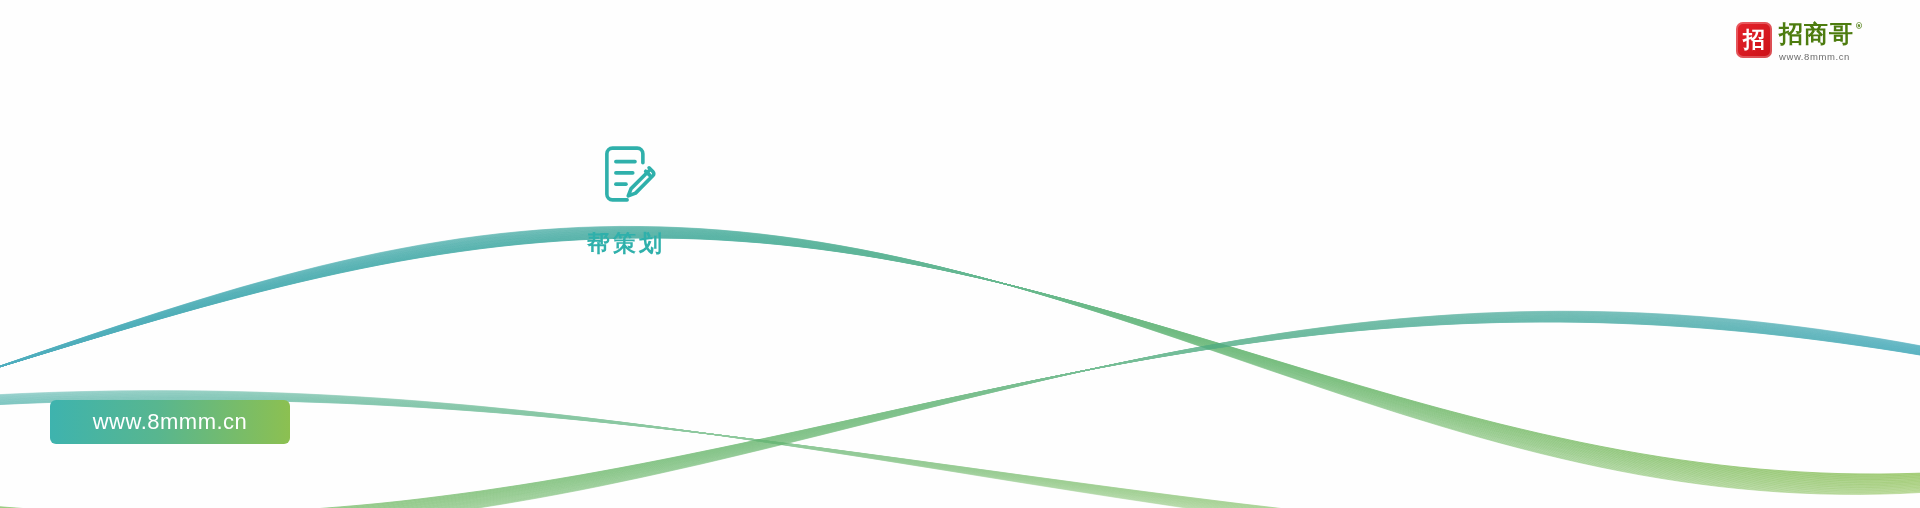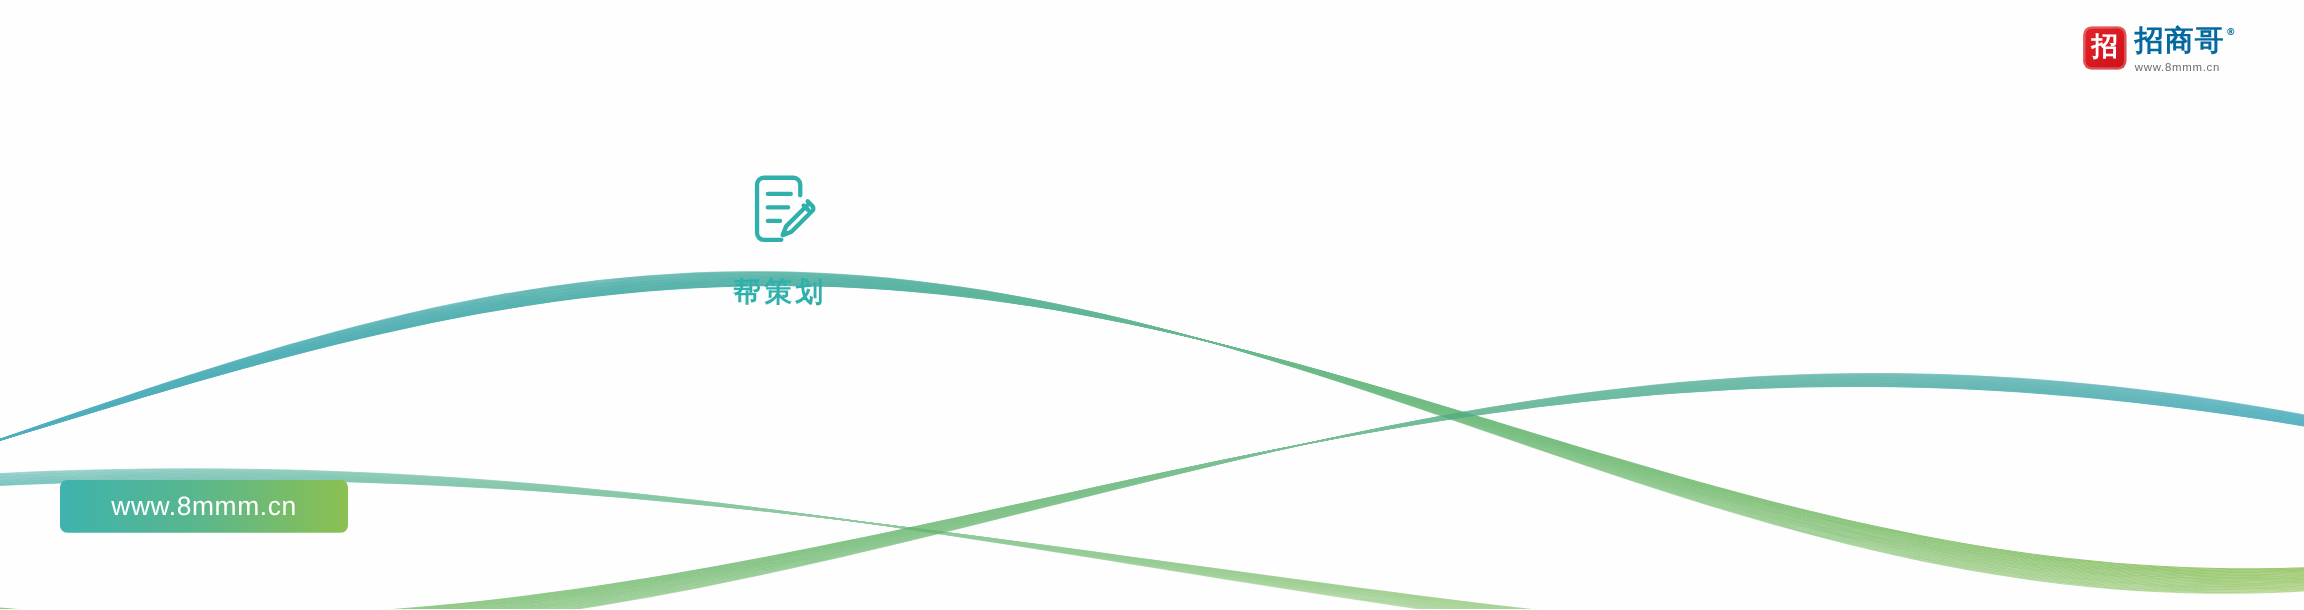--- a/index.html
+++ b/index.html
@@ -42,21 +42,21 @@
   #logo-mark span{
     color:#ffffff;
     font-size:22px;
     font-weight:bold;
     line-height:1;
     font-family:"DejaVu Sans","Liberation Sans",sans-serif;
   }
   #logo-text{display:flex;flex-direction:column;justify-content:flex-start;}
   #logo-name{
     display:flex;align-items:flex-start;
-    color:#0369a1;
+    color:#4d7c0f;
     font-size:24px;
     font-weight:bold;
     letter-spacing:1px;
     line-height:1.08;
     font-family:"DejaVu Sans","Liberation Sans",sans-serif;
   }
   #logo-reg{font-size:8px;line-height:1;margin-left:1px;margin-top:1px;}
   #logo-url{
     color:#6d6d6d;
     font-size:9.5px;
@@ -75,21 +75,21 @@
     font-weight:bold;
     letter-spacing:6px;
     line-height:1.25;
     font-family:"DejaVu Sans","Liberation Sans",sans-serif;
     white-space:nowrap;
   }
 
   
   #features{
     position:absolute;
-    left:590px;top:136px;
+    left:566px;top:136px;
     width:560px;
     display:flex;
     justify-content:space-between;
     align-items:flex-start;
   }
   .feature{
     width:120px;
     display:flex;flex-direction:column;align-items:center;
   }
   .feature-icon{

